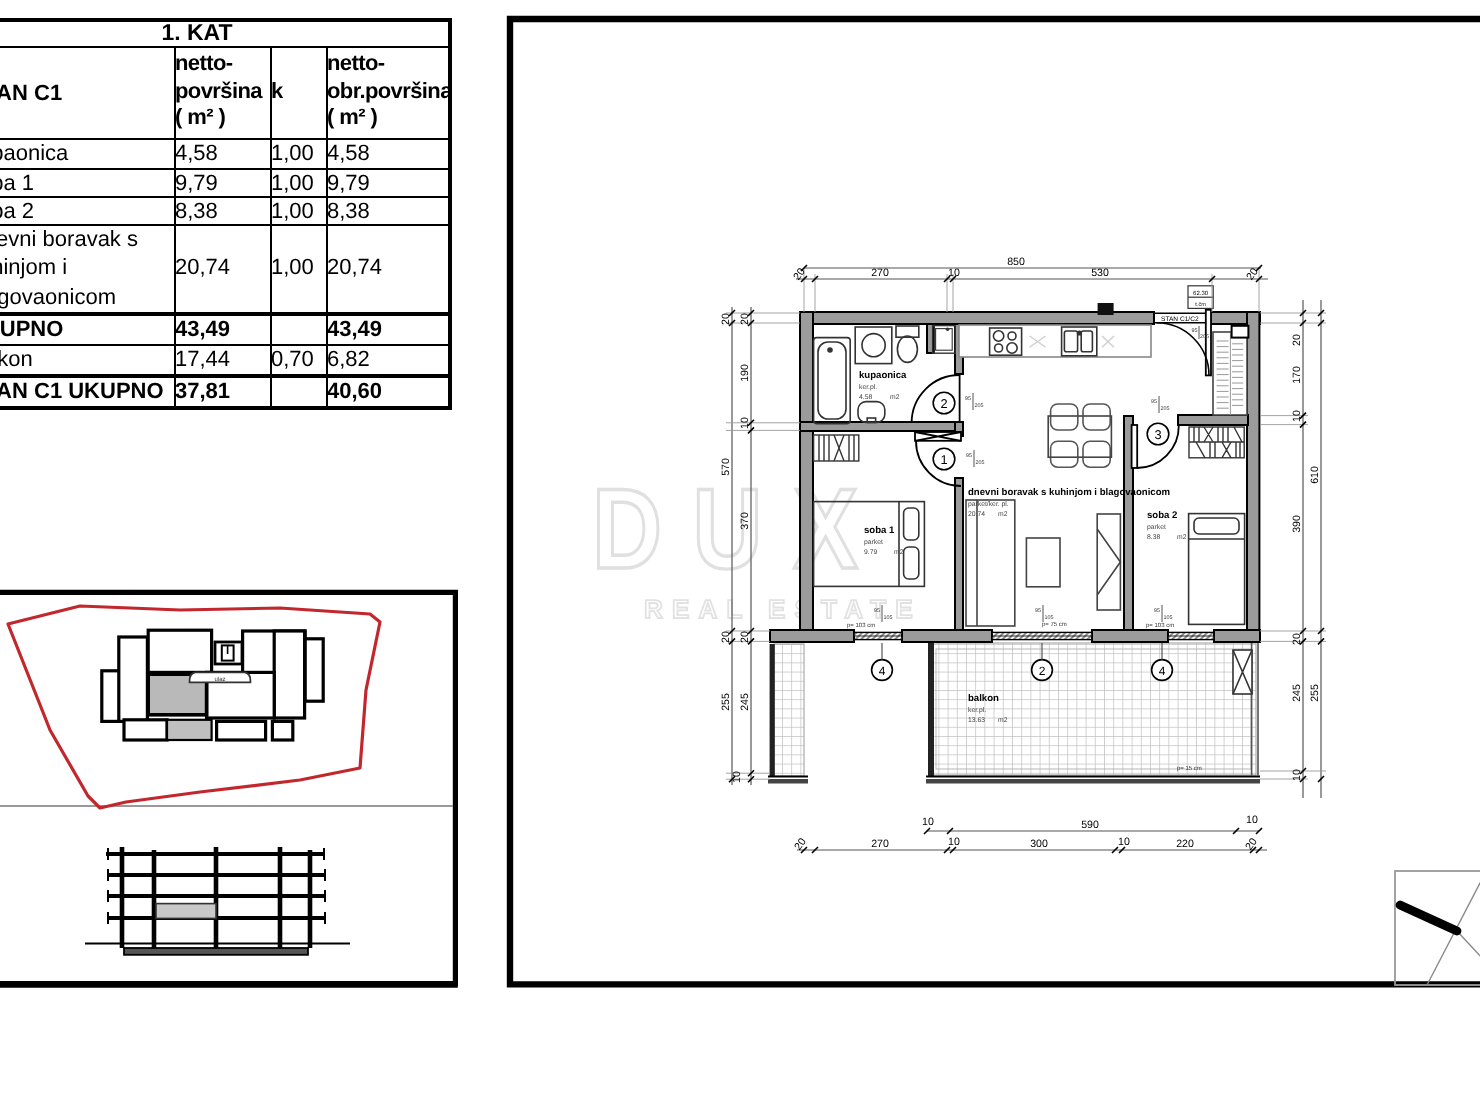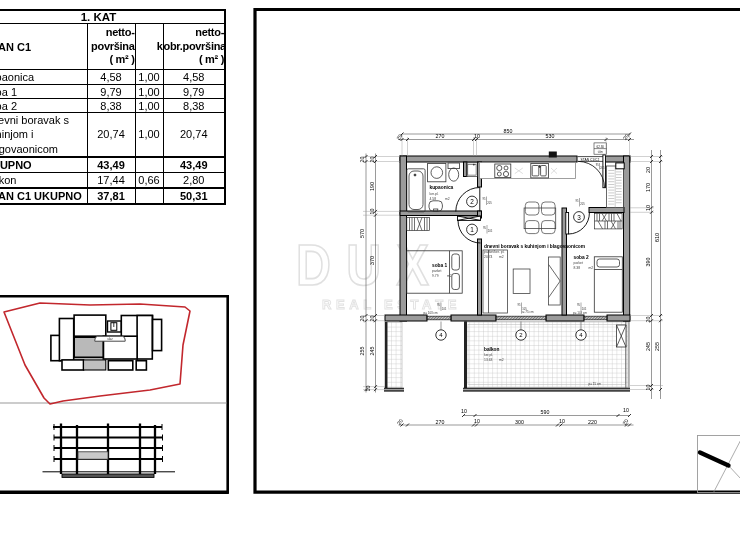--- a/index.html
+++ b/index.html
@@ -2,23 +2,23 @@
 <html><head><meta charset="utf-8">
 <style>
 html,body{margin:0;padding:0}
 body{width:740px;height:550px;position:relative;background:#fff;font-family:"Liberation Sans",sans-serif;overflow:hidden}
 #wm{position:absolute;left:296px;top:237px;z-index:0;color:transparent;-webkit-text-stroke:1.7px #e0e0e0;font-weight:bold;font-size:57px;letter-spacing:18px;line-height:1;transform:scaleX(0.85);transform-origin:left top}
 #wm2{position:absolute;left:322px;top:297px;z-index:0;color:transparent;-webkit-text-stroke:0.9px #e2e2e2;font-weight:bold;font-size:13px;letter-spacing:4.6px}
 #plansvg{position:absolute;left:0;top:0;z-index:1}
 #tbl{position:absolute;left:-29px;top:9px;z-index:2;border-collapse:collapse;table-layout:fixed;width:254px;font-size:11px;color:#000;background:#fff;border:2px solid #000}
 #tbl td{border:1px solid #000;padding:0;overflow:hidden;white-space:nowrap}
 #tbl .lab{text-align:left;padding-left:11px}
-#tbl .num{text-align:center}
+#tbl .num{text-align:left}
 #tbl .b{font-weight:bold}
-#tbl .hd{text-align:right;font-weight:bold;line-height:1.27;letter-spacing:-0.3px}
+#tbl .hd{text-align:left;font-weight:bold;line-height:1.27;letter-spacing:-0.3px}
 </style></head>
 <body>
 
 <div id="wm">DUX</div>
 
 <div id="wm2">REAL&nbsp;ESTATE</div>
 
 <table id="tbl">
 <colgroup>
       <col style="width:115px">
@@ -62,28 +62,28 @@
       </tr>
 <tr style="height:16px">
         <td class="lab b" style="border-top-width:2px">UKUPNO</td>
         <td class="num b" style="border-top-width:2px">43,49</td>
         <td style="border-top-width:2px"></td>
         <td class="num b" style="border-top-width:2px">43,49</td>
       </tr>
 <tr style="height:15px">
         <td class="lab">balkon</td>
         <td class="num">17,44</td>
-        <td class="num">0,66</td>
-        <td class="num">2,80</td>
+        <td class="num">0,70</td>
+        <td class="num">6,82</td>
       </tr>
 <tr style="height:16px">
         <td class="lab b" style="border-top-width:2px">PLAN C1 UKUPNO</td>
         <td class="num b" style="border-top-width:2px">37,81</td>
         <td style="border-top-width:2px"></td>
-        <td class="num b" style="border-top-width:2px">50,31</td>
+        <td class="num b" style="border-top-width:2px">40,60</td>
       </tr>
 </tbody>
   </table>
 <svg id="plansvg" width="740" height="550" viewBox="0 0 740 550">
 <defs>
 <pattern id="grid" width="4.6" height="4.6" patternUnits="userSpaceOnUse">
 <path d="M4.6 0H0V4.6" fill="none" stroke="#bfbfbf" stroke-width="0.7"></path>
 </pattern>
 <pattern id="sill" width="2" height="4" patternUnits="userSpaceOnUse" patternTransform="rotate(45)">
 <rect width="1" height="4" fill="#8d8d8d"></rect>

